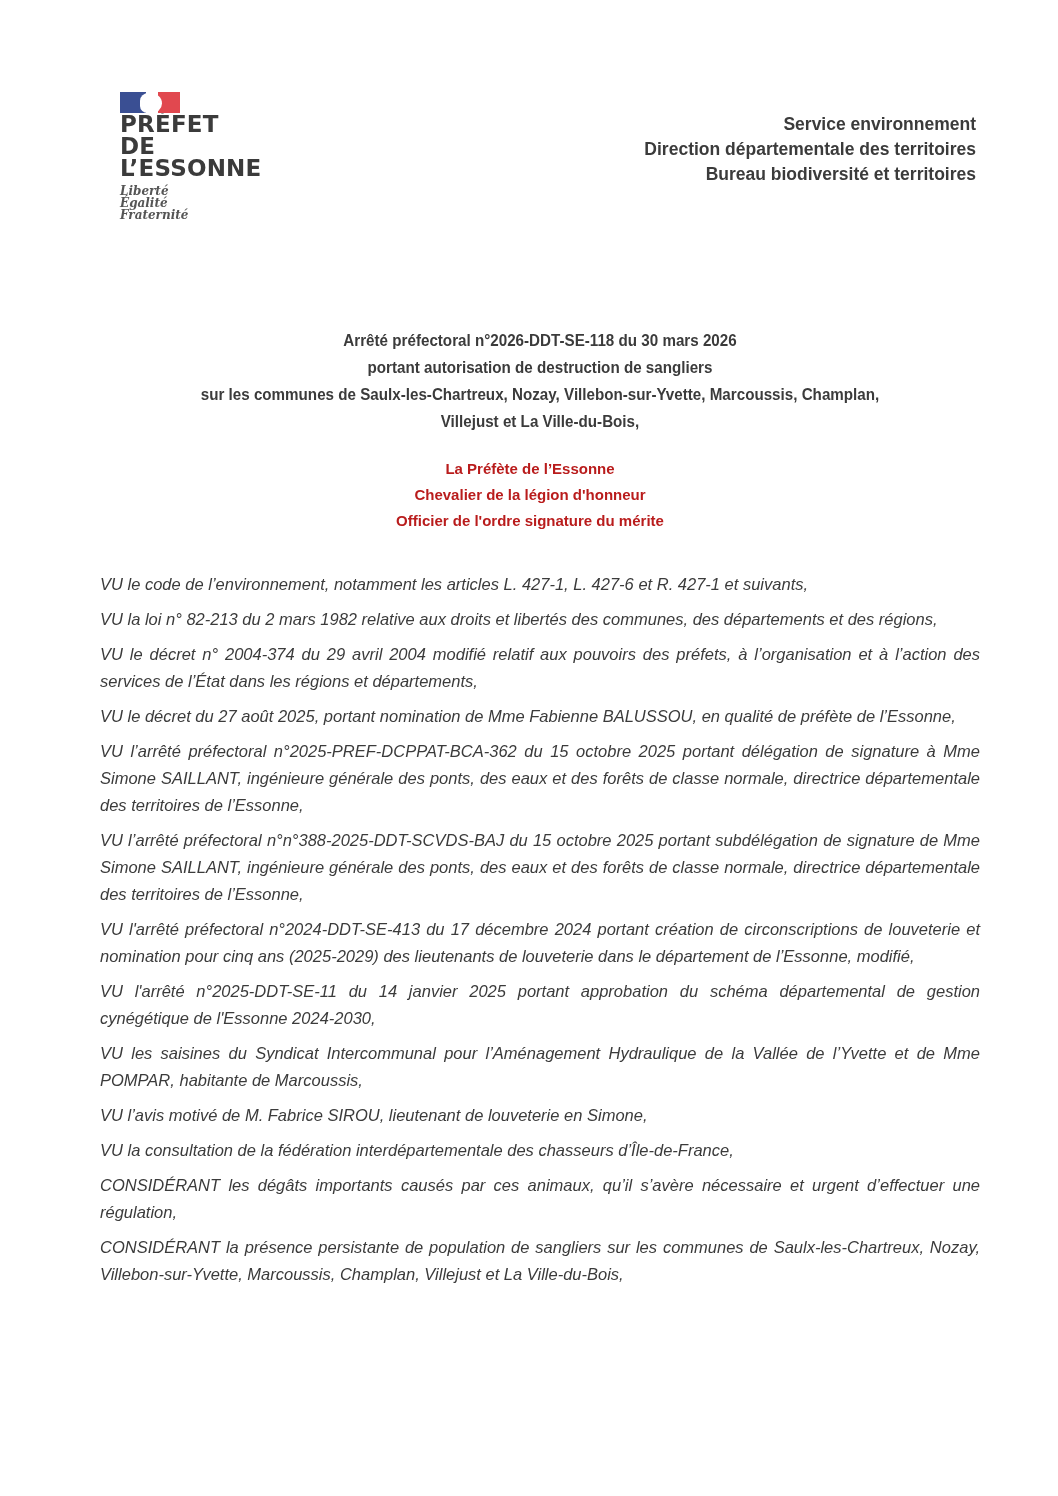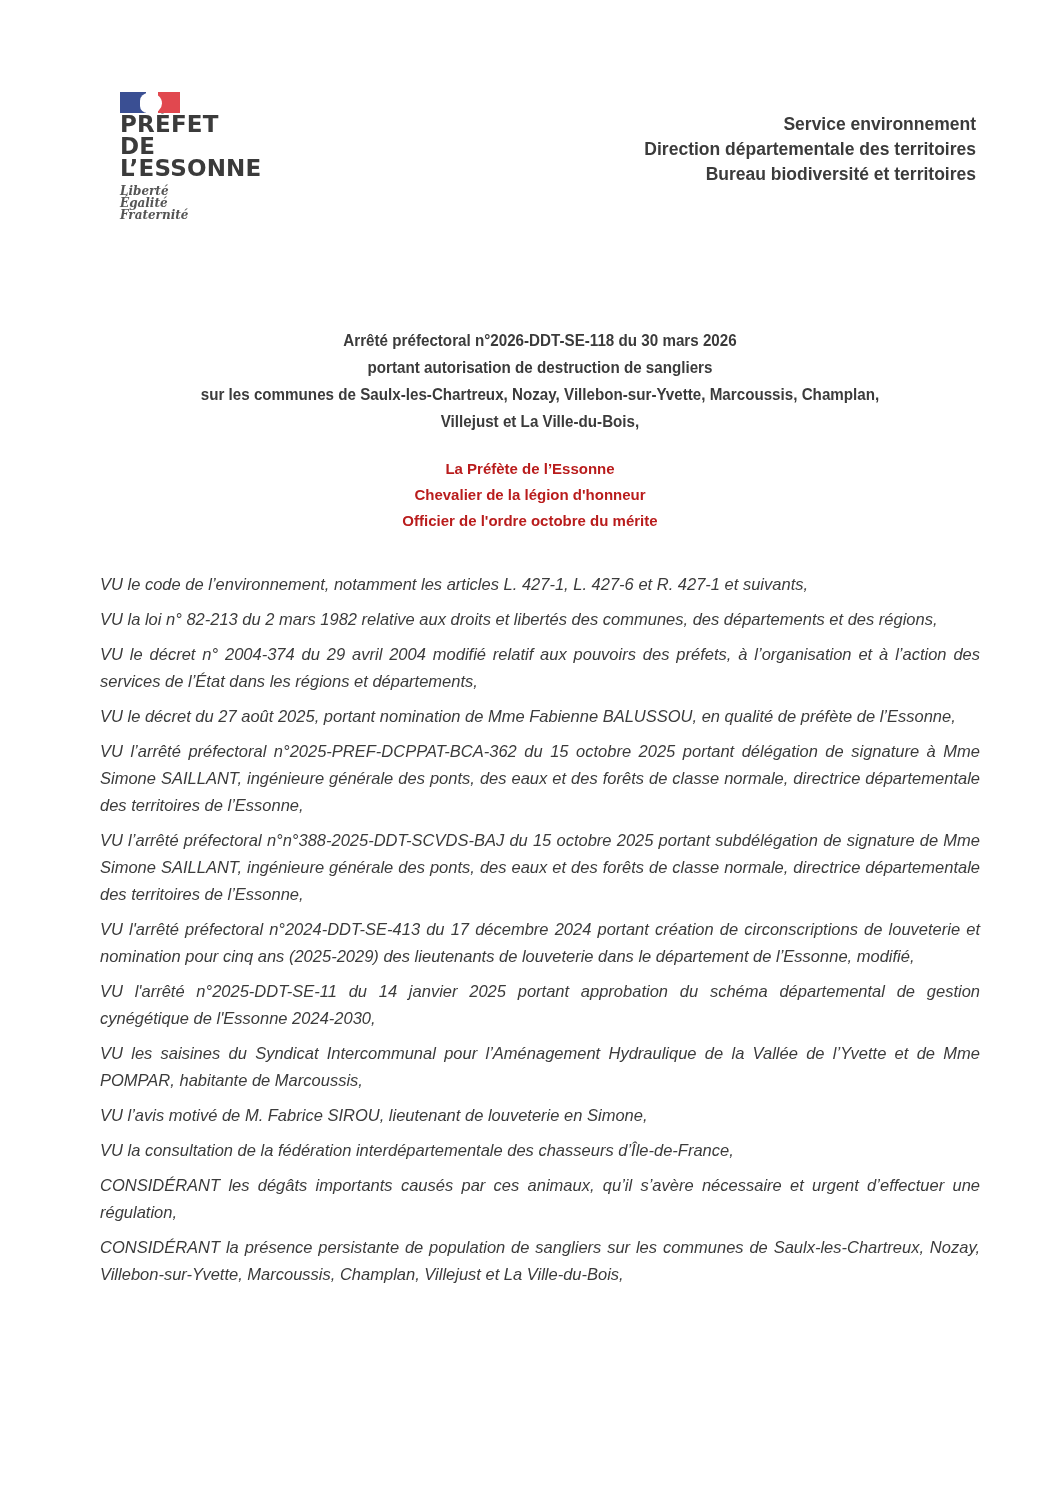--- a/index.html
+++ b/index.html
@@ -57,21 +57,21 @@
   <div class="title-block">
     <div>Arrêté préfectoral n°2026-DDT-SE-118 du 30 mars 2026</div>
     <div>portant autorisation de destruction de sangliers</div>
     <div>sur les communes de Saulx-les-Chartreux, Nozay, Villebon-sur-Yvette, Marcoussis, Champlan,</div>
     <div>Villejust et La Ville-du-Bois,</div>
   </div>
 
   <div class="authority">
     <div>La Préfète de l’Essonne</div>
     <div>Chevalier de la légion d'honneur</div>
-    <div>Officier de l'ordre octobre du mérite</div>
+    <div>Officier de l'ordre signature du mérite</div>
   </div>
 
   <div class="body-text">
     <p class="left">VU le code de l’environnement, notamment les articles L. 427-1, L. 427-6 et R. 427-1 et suivants,</p>
     <p>VU la loi n° 82-213 du 2 mars 1982 relative aux droits et libertés des communes, des départements et des régions,</p>
     <p>VU le décret n° 2004-374 du 29 avril 2004 modifié relatif aux pouvoirs des préfets, à l’organisation et à l’action des services de l’État dans les régions et départements,</p>
     <p>VU le décret du 27 août 2025, portant nomination de Mme Fabienne BALUSSOU, en qualité de préfète de l’Essonne,</p>
     <p>VU l’arrêté préfectoral n°2025-PREF-DCPPAT-BCA-362 du 15 octobre 2025 portant délégation de signature à Mme Simone SAILLANT, ingénieure générale des ponts, des eaux et des forêts de classe normale, directrice départementale des territoires de l’Essonne,</p>
     <p>VU l’arrêté préfectoral n°n°388-2025-DDT-SCVDS-BAJ du 15 octobre 2025 portant subdélégation de signature de Mme Simone SAILLANT, ingénieure générale des ponts, des eaux et des forêts de classe normale, directrice départementale des territoires de l’Essonne,</p>
     <p>VU l'arrêté préfectoral n°2024-DDT-SE-413 du 17 décembre 2024 portant création de circonscriptions de louveterie et nomination pour cinq ans (2025-2029) des lieutenants de louveterie dans le département de l’Essonne, modifié,</p>

